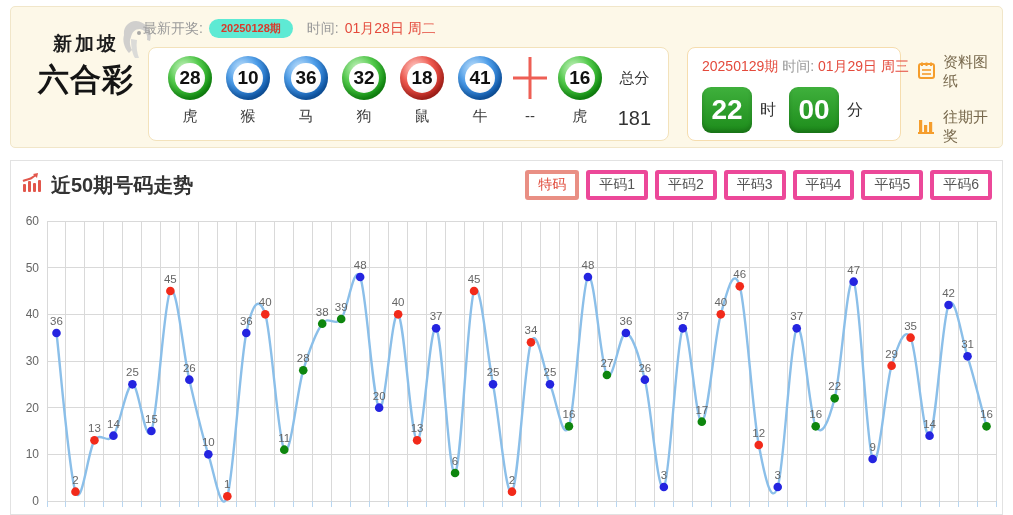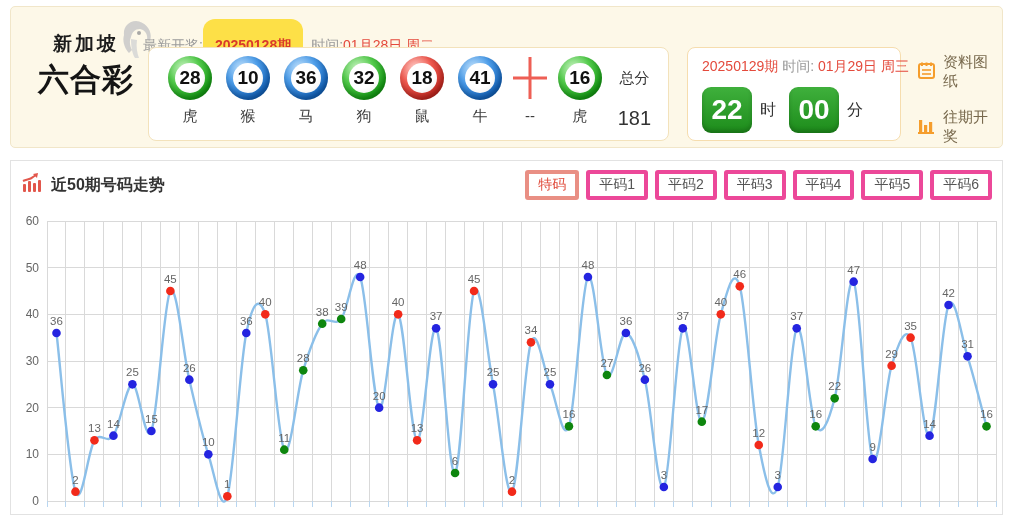--- a/index.html
+++ b/index.html
@@ -5,24 +5,24 @@
   * { box-sizing: border-box; margin: 0; padding: 0; }
   html,body { width:1013px; height:515px; background:#fff; font-family:"Liberation Sans",sans-serif; overflow:hidden; }
   .panel { position:absolute; }
 
   
   .header-panel { left:10px; top:6px; width:993px; height:142px; background:#fdf8e8; border:1px solid #f1e6c9; border-radius:5px; }
   .logo { position:absolute; left:16px; top:24px; width:118px; text-align:center; }
   .logo-line1 { display:block; font-size:19px; font-weight:bold; color:#1c1c1c; letter-spacing:3px; }
   .logo-line2 { display:block; font-size:31px; font-weight:bold; color:#141414; letter-spacing:1px; margin-top:2px; }
   .lion { position:absolute; right:-8px; top:-12px; opacity:.85; }
-  .latest-row { position:absolute; left:132px; top:12px; display:flex; align-items:center; font-size:14px; }
+  .latest-row { position:absolute; left:132px; top:12px; display:flex; align-items:center; gap:6px; font-size:14px; }
   .lbl-gray { color:#9b9b9b; }
   .txt-red { color:#e44a3c; }
-  .period-pill { background:#fde047; color:#d93a2b; border-radius:12px; padding:18px 12px; font-size:14px; font-weight:bold; }
+  .period-pill { background:#5eead4; color:#d93a2b; border-radius:12px; padding:2px 12px; font-size:11px; font-weight:bold; }
 
   .ball-box { position:absolute; left:137px; top:40px; width:521px; height:94px; background:#fff; border:1px solid #f3e2bb; border-radius:8px; display:flex; align-items:flex-start; padding:8px 10px 0 12px; }
   .ball-item { display:flex; flex-direction:column; align-items:center; width:58px; }
   .ball { width:44px; height:44px; border-radius:50%; display:flex; align-items:center; justify-content:center; box-shadow:inset -2px -4px 6px rgba(0,0,0,.25); }
   .ball.green { background:radial-gradient(circle at 35% 28%, #c9f3c2 0%, #53cb4c 38%, #17a216 72%, #0b7d0b 100%); }
   .ball.blue  { background:radial-gradient(circle at 35% 28%, #c3e2fb 0%, #4d9de9 38%, #1467c2 72%, #0b4a97 100%); }
   .ball.red   { background:radial-gradient(circle at 35% 28%, #ffd2cd 0%, #ef5a50 38%, #cb2a22 72%, #a31814 100%); }
   .ball-inner { width:30px; height:30px; border-radius:50%; background:radial-gradient(circle at 40% 35%, #ffffff 55%, #e9e9e9 100%); display:flex; align-items:center; justify-content:center; font-size:19px; font-weight:bold; color:#101010; }
   .zodiac { margin-top:7px; font-size:15px; color:#3d3d3d; }
   .plus-item { display:flex; flex-direction:column; align-items:center; width:46px; }
@@ -39,21 +39,21 @@
   .tile { width:50px; height:46px; border-radius:9px; background:linear-gradient(180deg,#3fb03c 0%, #1d8c1b 100%); color:#fff; font-size:28px; font-weight:bold; display:flex; align-items:center; justify-content:center; box-shadow:inset 0 -3px 4px rgba(0,0,0,.2); }
   .tile-unit { font-size:16px; color:#333; margin:0 13px 0 8px; }
 
   .links-col { position:absolute; left:906px; top:46px; display:flex; flex-direction:column; gap:17px; }
   .link-row { display:flex; align-items:center; gap:7px; cursor:pointer; }
   .link-label { font-size:15px; color:#77684c; }
 
   
   .chart-panel { left:10px; top:160px; width:993px; height:355px; background:#fff; border:1px solid #e2e2e2; }
   .chart-header { display:flex; align-items:center; padding:9px 10px 5px 10px; }
-  .chart-title { margin-left:8px; font-size:16px; font-weight:bold; color:#333; }
+  .chart-title { margin-left:8px; font-size:20px; font-weight:bold; color:#333; }
   .tabs { margin-left:auto; display:flex; gap:7px; }
   .tab { border:4px solid #ec4899; border-radius:3px; background:#fff; padding:2px 9px; font-size:14px; color:#555; cursor:pointer; }
   .tab.active { color:#e04a3a; border-color:#e98f84; }
   .chart-body { position:relative; margin-top:2px; }
 </style>
 </head>
 <body>
 
 <div class="panel header-panel">
   <div class="logo">

